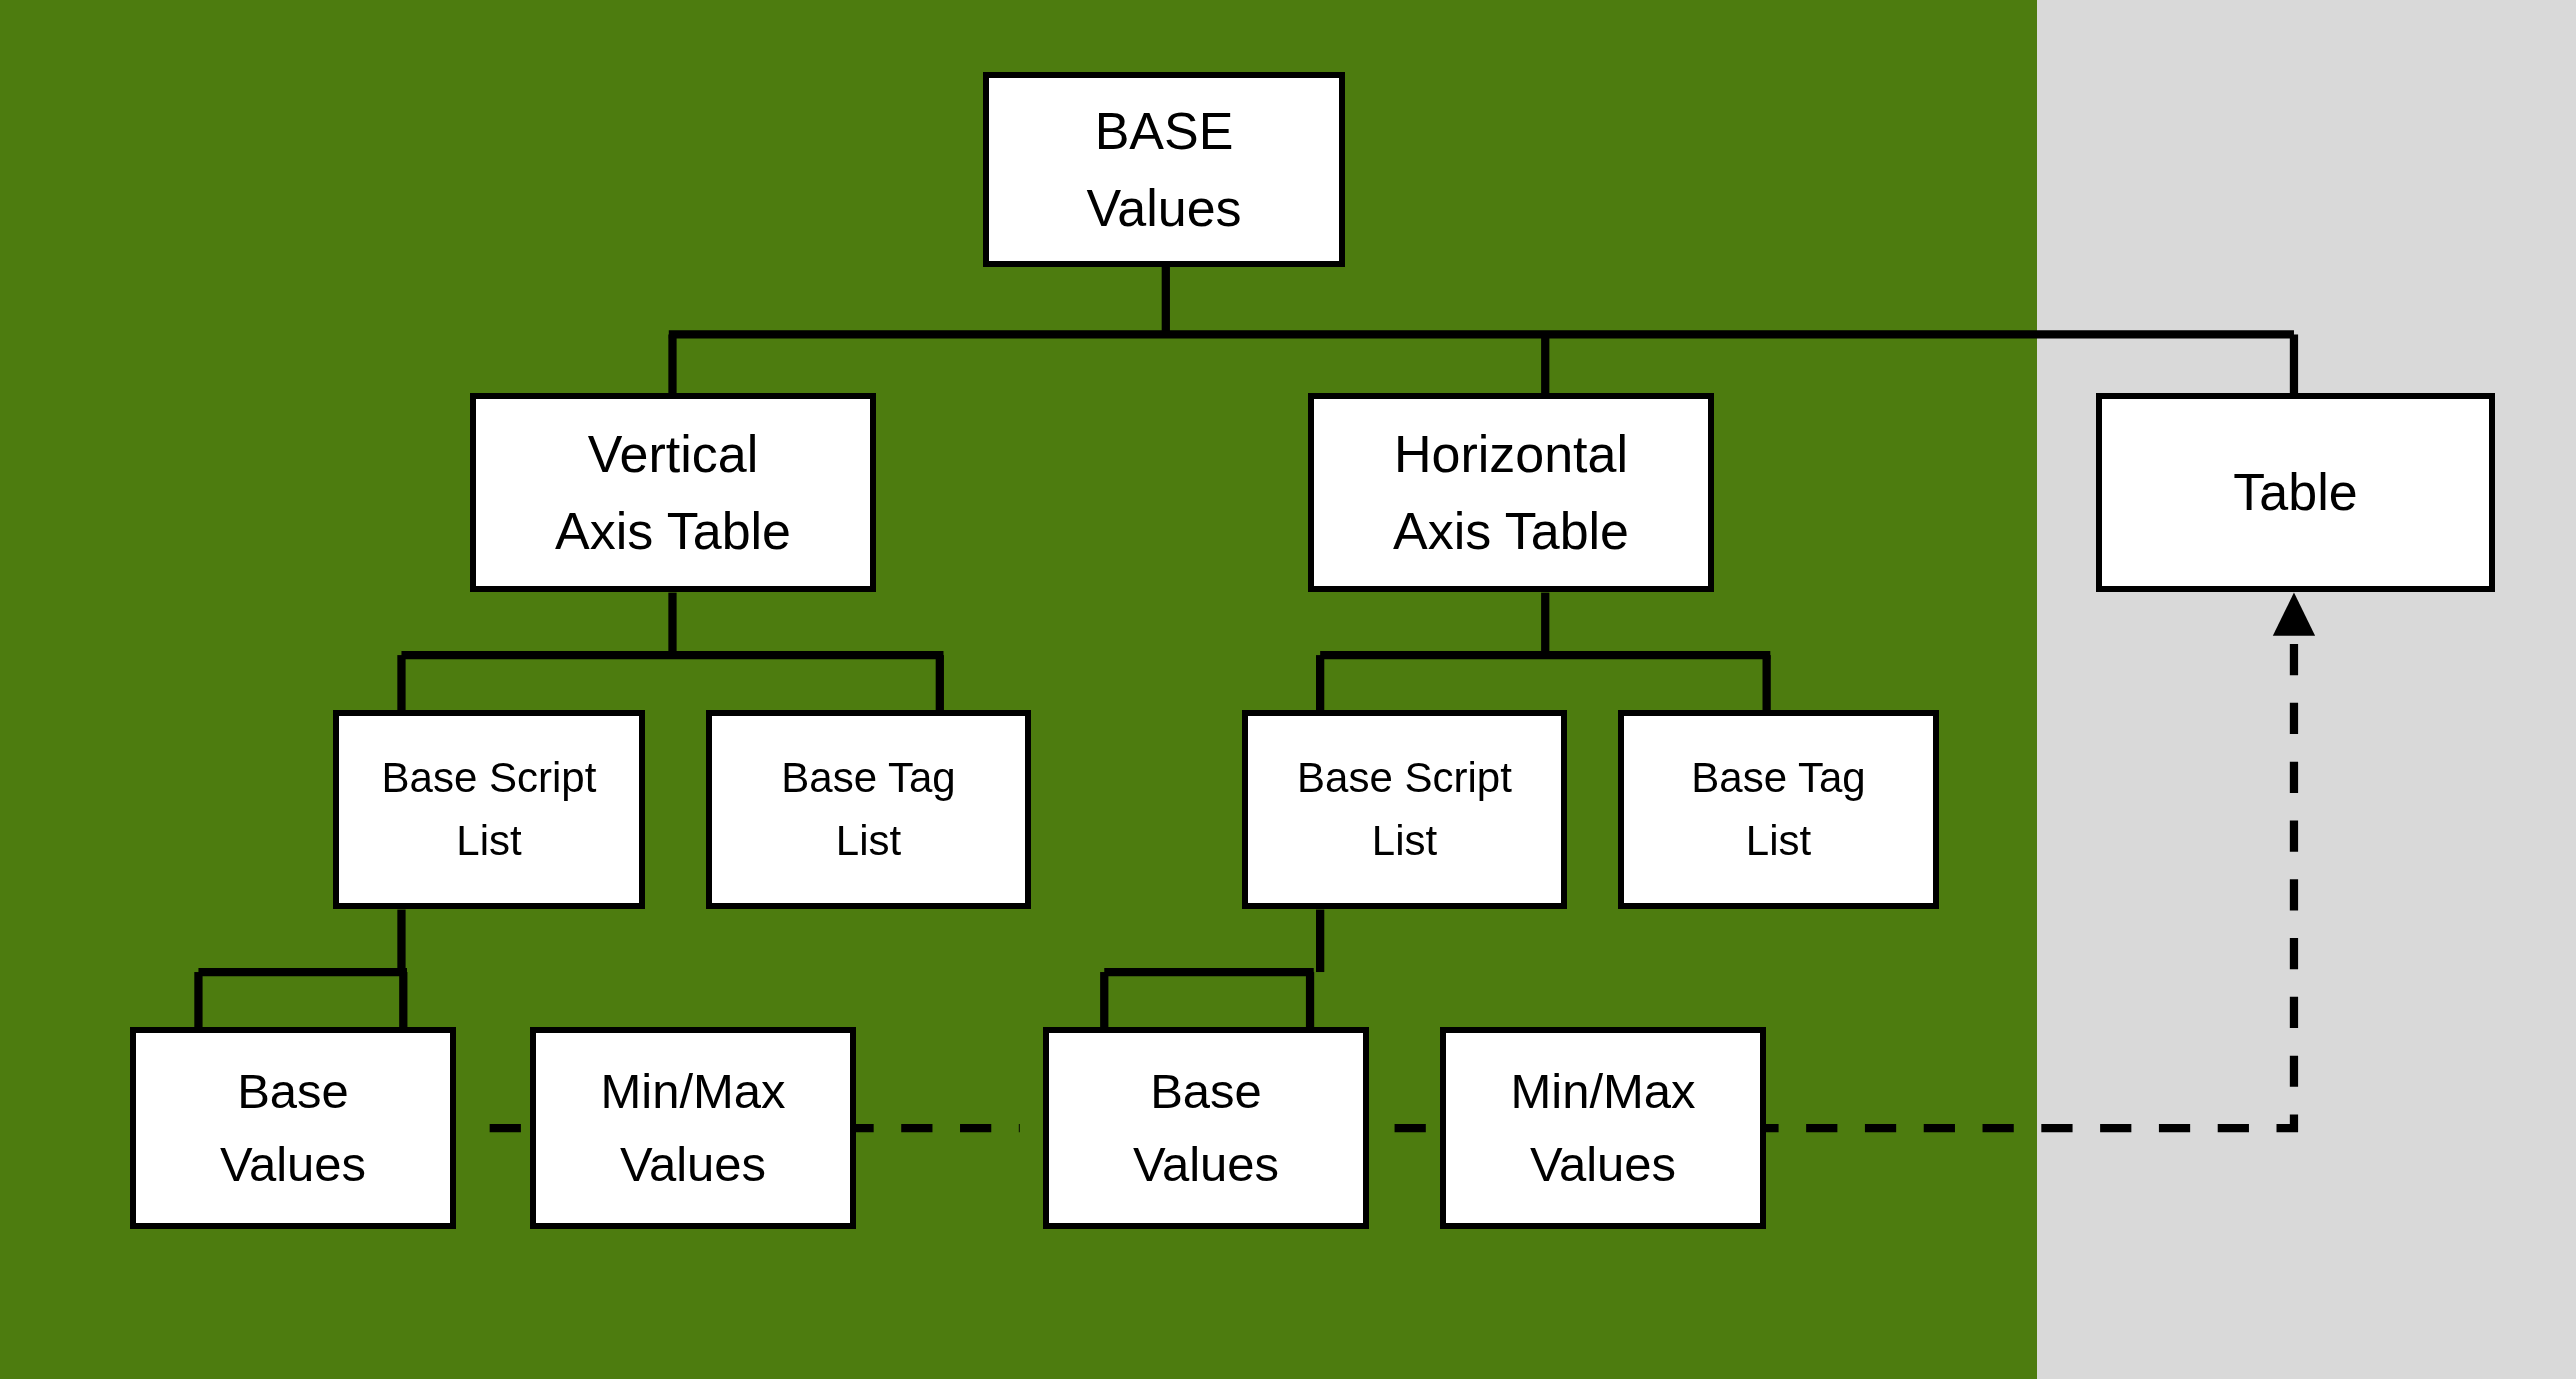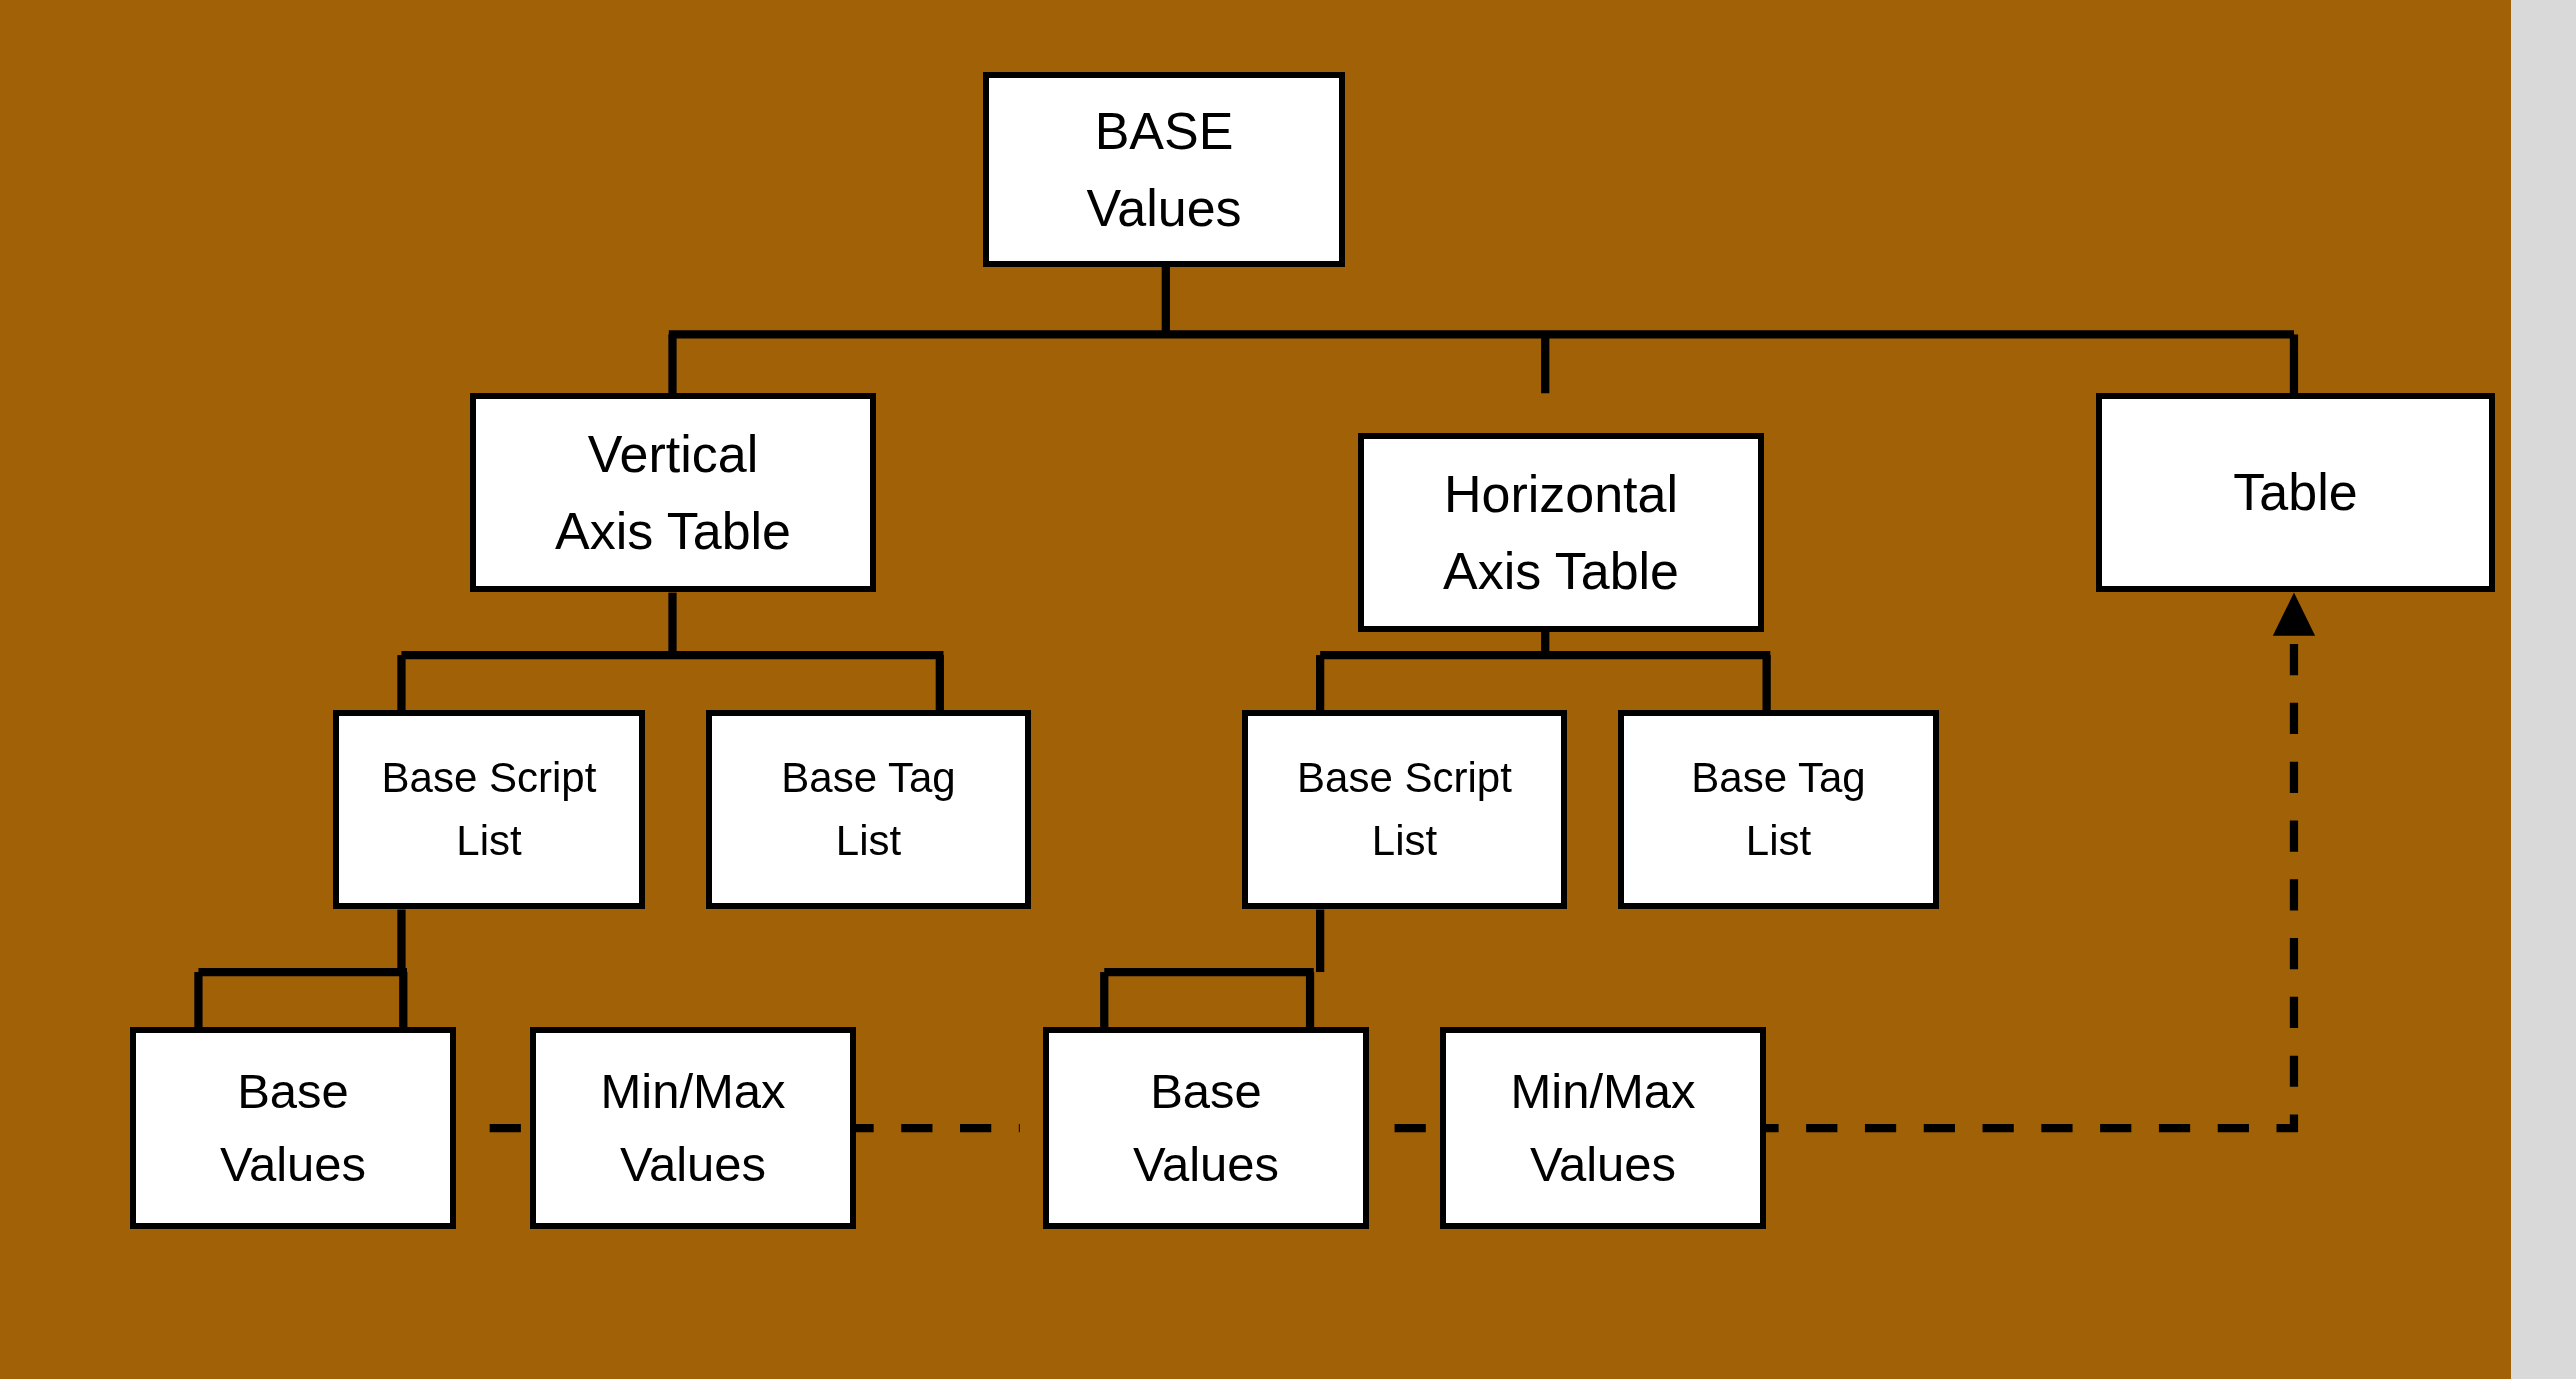--- a/index.html
+++ b/index.html
@@ -8,23 +8,23 @@
     background: #d9d9d9;
   }
   body {
     width: 2576px;
     height: 1380px;
     overflow: hidden;
     font-family: "Liberation Sans", sans-serif;
   }
   #diagram-root {
     position: relative;
-    width: 2511px;
+    width: 2037px;
     height: 1380px;
-    background: #a16207;
+    background: #4d7c0f;
   }
   #wires {
     position: absolute;
     left: 0;
     top: 0;
     width: 2576px;
     height: 1380px;
   }
   .node {
     position: absolute;
@@ -103,21 +103,21 @@
   <div class="node" style="left:983px; top:72px; width:362px; height:195px;">
     <span class="line t-lg">BASE</span>
     <span class="line t-lg">Values</span>
   </div>
 
   <div class="node" style="left:470px; top:393px; width:406px; height:199px;">
     <span class="line t-lg">Vertical</span>
     <span class="line t-lg">Axis Table</span>
   </div>
 
-  <div class="node" style="left:1358px; top:393px; width:406px; height:199px;margin-top:40px;">
+  <div class="node" style="left:1308px; top:393px; width:406px; height:199px;">
     <span class="line t-lg">Horizontal</span>
     <span class="line t-lg">Axis Table</span>
   </div>
 
   <div class="node" style="left:2096px; top:393px; width:399px; height:199px;">
     <span class="line t-lg">Table</span>
   </div>
 
   <div class="node" style="left:333px; top:710px; width:312px; height:199px;">
     <span class="line t-md">Base Script</span>

